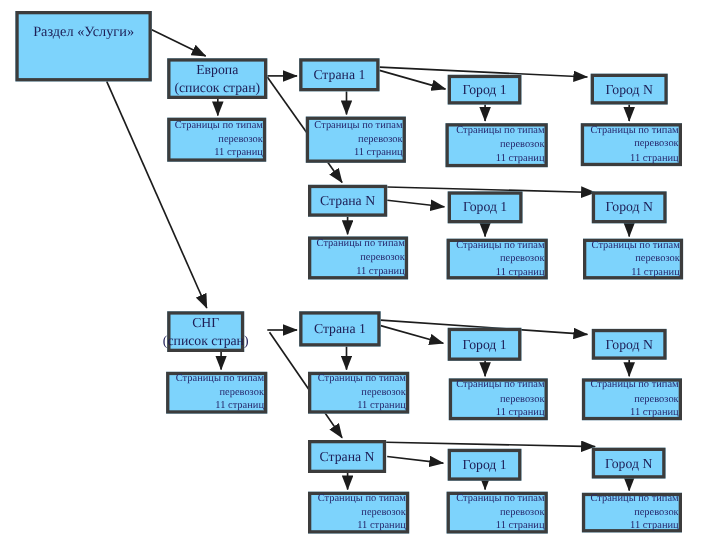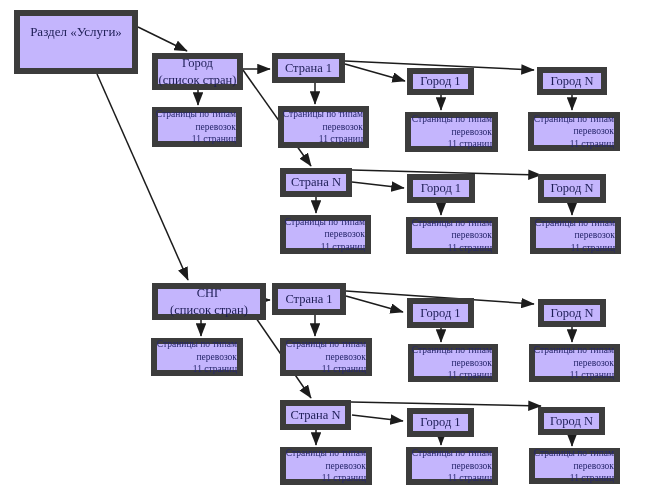--- a/index.html
+++ b/index.html
@@ -7,22 +7,22 @@
     position:relative;
     width:646px;height:494px;
     background:#ffffff;
     overflow:hidden;
     font-family:"Liberation Serif","DejaVu Serif",serif;
   }
   #edges{position:absolute;left:0;top:0;width:646px;height:494px;}
   .node{
     position:absolute;
     box-sizing:border-box;
-    background:#c4b5fd;
-    border:6px solid #6d28d9;
+    background:#7dd3fc;
+    border:3px solid #6d28d9;
     display:flex;flex-direction:column;
     align-items:center;justify-content:center;
     text-align:center;
   }
   .node.root{justify-content:flex-start;padding-top:8px;font-size:13px;}
   .node.title{font-size:12.5px;line-height:1.32;}
   .node.pages{font-size:9.5px;line-height:1.3;align-items:flex-end;}
   .node span{display:block;white-space:nowrap;}
 </style>
 </head>
@@ -64,21 +64,21 @@
         <line x1="316" y1="430" x2="316" y2="445" stroke="#1c1c1c" stroke-width="1.5" marker-end="url(#arrowhead)"></line>
         <line x1="441" y1="437" x2="441" y2="445" stroke="#1c1c1c" stroke-width="1.5" marker-end="url(#arrowhead)"></line>
         <line x1="572" y1="435" x2="572" y2="446" stroke="#1c1c1c" stroke-width="1.5" marker-end="url(#arrowhead)"></line>
       </g>
   </svg>
   <div id="nodes">
       <div class="node root" style="left: 14px; top: 10px; width: 124px; height: 64px; border-color: rgb(60, 60, 60); color: rgb(29, 29, 85);">
         <span>Раздел «Услуги»</span>
       </div>
       <div class="node title" style="left: 152px; top: 53px; width: 91px; height: 37px; border-color: rgb(60, 60, 60); color: rgb(29, 29, 85);">
-        <span>Город</span>
+        <span>Европа</span>
         <span>(список стран)</span>
       </div>
       <div class="node pages" style="left: 152px; top: 107px; width: 90px; height: 40px; border-color: rgb(60, 60, 60); color: rgb(38, 38, 107);">
         <span>Страницы по типам</span>
         <span>перевозок</span>
         <span>11 страниц</span>
       </div>
       <div class="node title" style="left: 272px; top: 53px; width: 73px; height: 30px; border-color: rgb(60, 60, 60); color: rgb(29, 29, 85);">
         <span>Страна 1</span>
       </div>
@@ -120,21 +120,21 @@
         <span>11 страниц</span>
       </div>
       <div class="node title" style="left: 538px; top: 174px; width: 68px; height: 29px; border-color: rgb(60, 60, 60); color: rgb(29, 29, 85);">
         <span>Город N</span>
       </div>
       <div class="node pages" style="left: 530px; top: 217px; width: 91px; height: 37px; border-color: rgb(60, 60, 60); color: rgb(38, 38, 107);">
         <span>Страницы по типам</span>
         <span>перевозок</span>
         <span>11 страниц</span>
       </div>
-      <div class="node title" style="left: 152px; top: 283px; width: 114px; height: 37px; border-color: rgb(60, 60, 60); color: rgb(29, 29, 85);">
+      <div class="node title" style="left: 152px; top: 283px; width: 70px; height: 37px; border-color: rgb(60, 60, 60); color: rgb(29, 29, 85);">
         <span>СНГ</span>
         <span>(список стран)</span>
       </div>
       <div class="node pages" style="left: 151px; top: 338px; width: 92px; height: 38px; border-color: rgb(60, 60, 60); color: rgb(38, 38, 107);">
         <span>Страницы по типам</span>
         <span>перевозок</span>
         <span>11 страниц</span>
       </div>
       <div class="node title" style="left: 272px; top: 283px; width: 74px; height: 32px; border-color: rgb(60, 60, 60); color: rgb(29, 29, 85);">
         <span>Страна 1</span>

